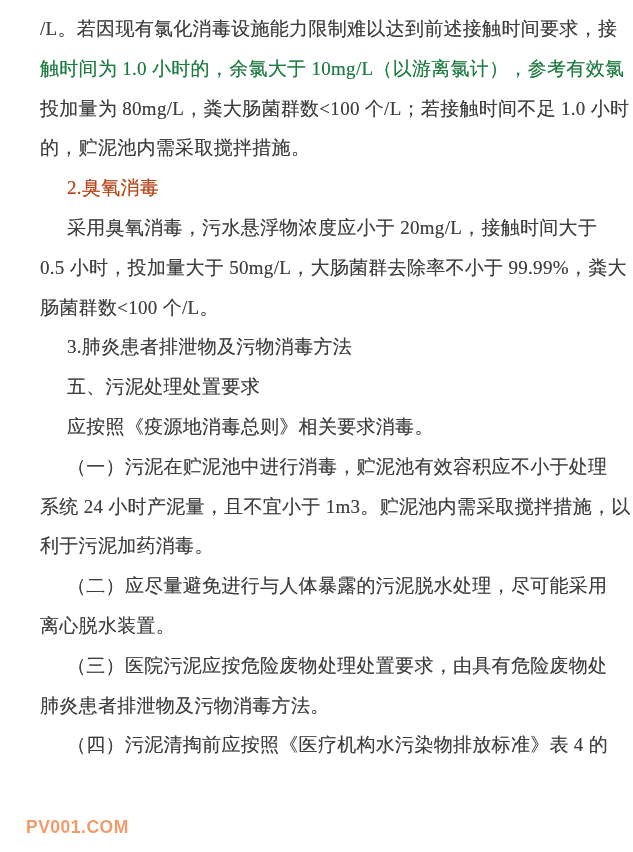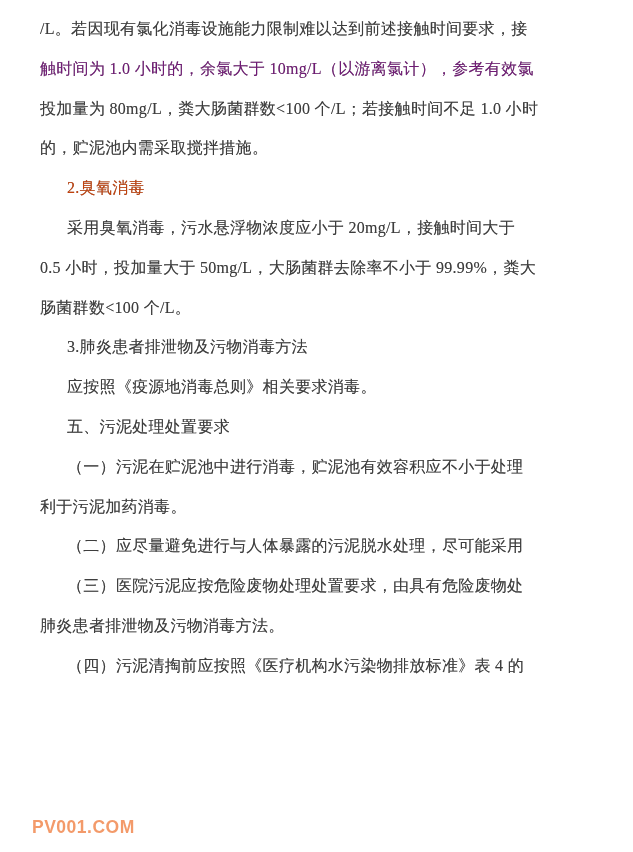--- a/index.html
+++ b/index.html
@@ -14,60 +14,62 @@
   .content {
     position: absolute;
     top: 9px;
     left: 40px;
     width: 557px;
     z-index: 1;
   }
   .line {
     height: 39.8px;
     line-height: 39.8px;
-    font-size: 16px;
+    font-size: 19px;
     letter-spacing: 0.3px;
     white-space: nowrap;
     color: #3e3e3e;
     text-shadow: 0 0 0.6px rgba(70,70,70,0.55);
   }
   .line.indent {
     text-indent: 27px;
   }
   .watermark {
     position: absolute;
-    left: 32px;
+    left: 26px;
     top: 808px;
     height: 39.8px;
     line-height: 39.8px;
     font-family: "Liberation Sans", "DejaVu Sans", sans-serif;
     font-weight: bold;
     font-size: 17.5px;
     letter-spacing: 0.5px;
     z-index: 0;
     opacity: 0.9;
   }
 </style>
 </head>
 <body>
 
 <div class="page" style="background: rgb(255, 255, 255);">
   <div class="watermark" style="color: rgb(242, 144, 90);">PV001.COM</div>
   <div class="content">
       <div class="line" style="color: rgb(62, 62, 62);">/L。若因现有氯化消毒设施能力限制难以达到前述接触时间要求，接</div>
-      <div class="line" style="color: #701a75;">触时间为 1.0 小时的，余氯大于 10mg/L（以游离氯计），参考有效氯</div>
+      <div class="line" style="color: #15803d;">触时间为 1.0 小时的，余氯大于 10mg/L（以游离氯计），参考有效氯</div>
       <div class="line" style="color: rgb(62, 62, 62);">投加量为 80mg/L，粪大肠菌群数&lt;100 个/L；若接触时间不足 1.0 小时</div>
       <div class="line" style="color: rgb(62, 62, 62);">的，贮泥池内需采取搅拌措施。</div>
       <div class="line indent" style="color: #c2410c;">2.臭氧消毒</div>
       <div class="line indent" style="color: rgb(62, 62, 62);">采用臭氧消毒，污水悬浮物浓度应小于 20mg/L，接触时间大于</div>
       <div class="line" style="color: rgb(62, 62, 62);">0.5 小时，投加量大于 50mg/L，大肠菌群去除率不小于 99.99%，粪大</div>
       <div class="line" style="color: rgb(62, 62, 62);">肠菌群数&lt;100 个/L。</div>
       <div class="line indent" style="color: rgb(62, 62, 62);">3.肺炎患者排泄物及污物消毒方法</div>
+      <div class="line indent" style="color: rgb(62, 62, 62);">五、污泥处理处置要求</div>
       <div class="line indent" style="color: rgb(62, 62, 62);">应按照《疫源地消毒总则》相关要求消毒。</div>
-      <div class="line indent" style="color: rgb(62, 62, 62);">五、污泥处理处置要求</div>
       <div class="line indent" style="color: rgb(62, 62, 62);">（一）污泥在贮泥池中进行消毒，贮泥池有效容积应不小于处理</div>
+      <div class="line" style="color: rgb(62, 62, 62);">系统 24 小时产泥量，且不宜小于 1m3。贮泥池内需采取搅拌措施，以</div>
       <div class="line" style="color: rgb(62, 62, 62);">利于污泥加药消毒。</div>
       <div class="line indent" style="color: rgb(62, 62, 62);">（二）应尽量避免进行与人体暴露的污泥脱水处理，尽可能采用</div>
+      <div class="line" style="color: rgb(62, 62, 62);">离心脱水装置。</div>
       <div class="line indent" style="color: rgb(62, 62, 62);">（三）医院污泥应按危险废物处理处置要求，由具有危险废物处</div>
       <div class="line" style="color: rgb(62, 62, 62);">肺炎患者排泄物及污物消毒方法。</div>
       <div class="line indent" style="color: rgb(62, 62, 62);">（四）污泥清掏前应按照《医疗机构水污染物排放标准》表 4 的</div>
     </div>
 </div>
 
 </body></html>

